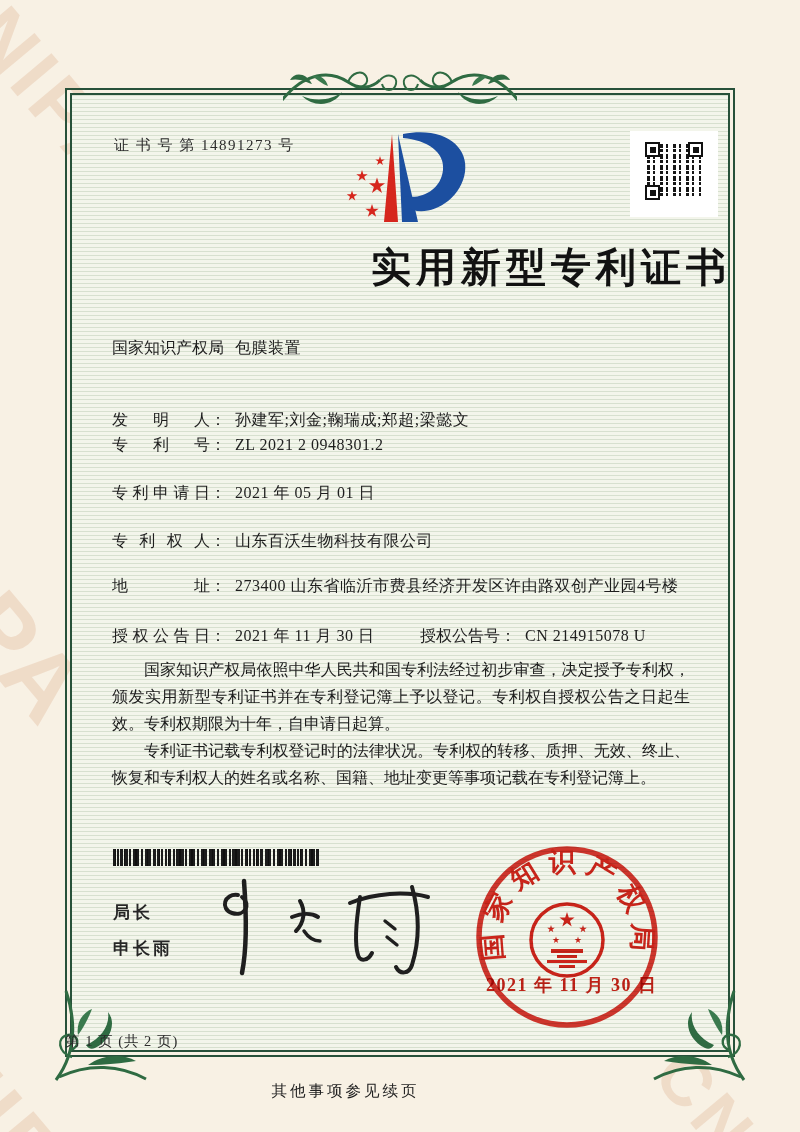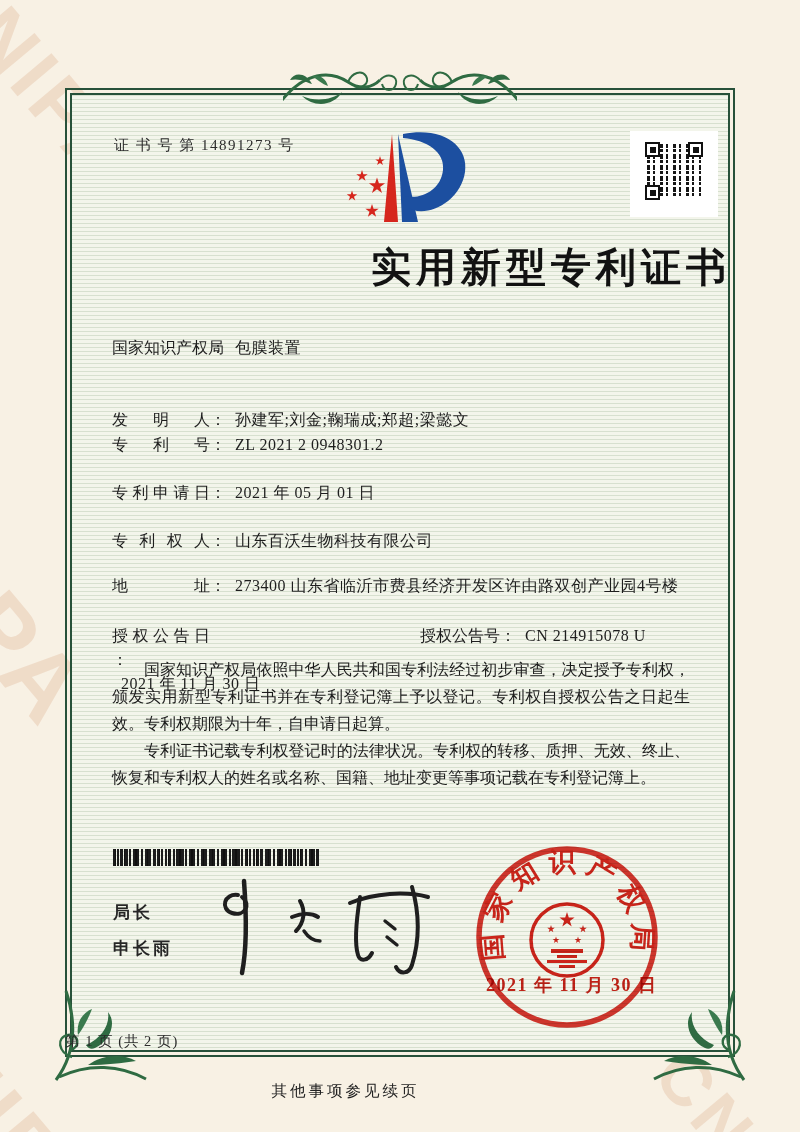--- a/index.html
+++ b/index.html
@@ -51,21 +51,21 @@
     font-size:40px;font-weight:600;letter-spacing:5px;color:#121212;
   }
   
   .fields{position:absolute;left:112px;top:0;width:600px;font-size:16px;color:#1e1e1e;}
   .frow{position:absolute;left:0;display:flex;align-items:flex-start;line-height:24px;white-space:nowrap;}
   .f-label{display:inline-block;width:98px;text-align:justify;text-align-last:justify;}
   .f-colon{display:inline-block;}
   .f-value{margin-left:9px;letter-spacing:.5px;}
   .f-value-wrap{margin-left:9px;width:452px;white-space:normal;letter-spacing:.5px;}
   .r1{top:336px;} .r2{top:385px;margin-top:23px;} .r3{top:433px;} .r4{top:481px;} .r5{top:529px;}
-  .r6{top:574px;} .r7{top:624px;flex-direction:column;}
+  .r6{top:574px;} .r7{top:624px;}
   .pair2{position:absolute;left:308px;top:0;display:flex;}
   
   .body-text{position:absolute;left:112px;top:656px;width:578px;font-size:16px;line-height:27px;color:#1b1b1b;text-align:justify;}
   .body-text p{margin:0;text-indent:2em;}
   
   .barcode{position:absolute;left:113px;top:849px;width:206px;height:17px;
     background:
       repeating-linear-gradient(90deg,#1c1c1c 0 2px,rgba(0,0,0,0) 2px 4px),
       repeating-linear-gradient(90deg,#1c1c1c 0 1px,rgba(0,0,0,0) 1px 7px),
       repeating-linear-gradient(90deg,#101010 0 3px,rgba(0,0,0,0) 3px 11px);

